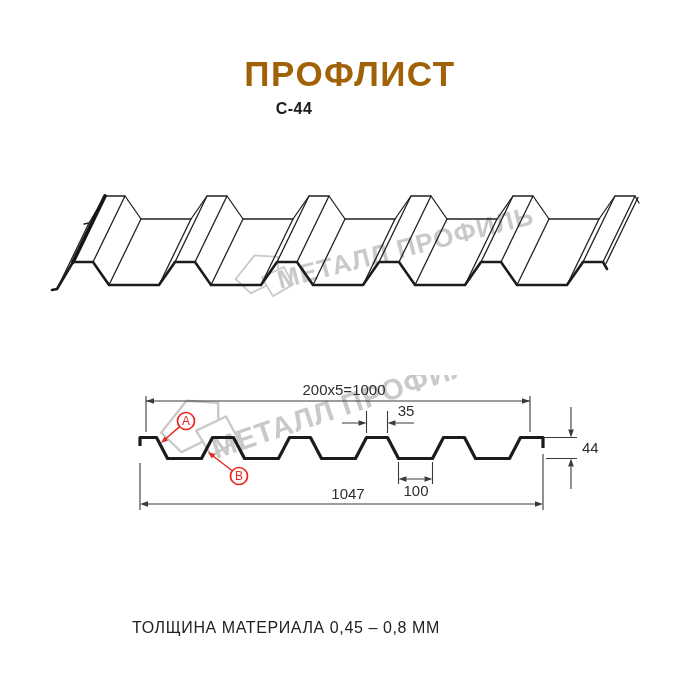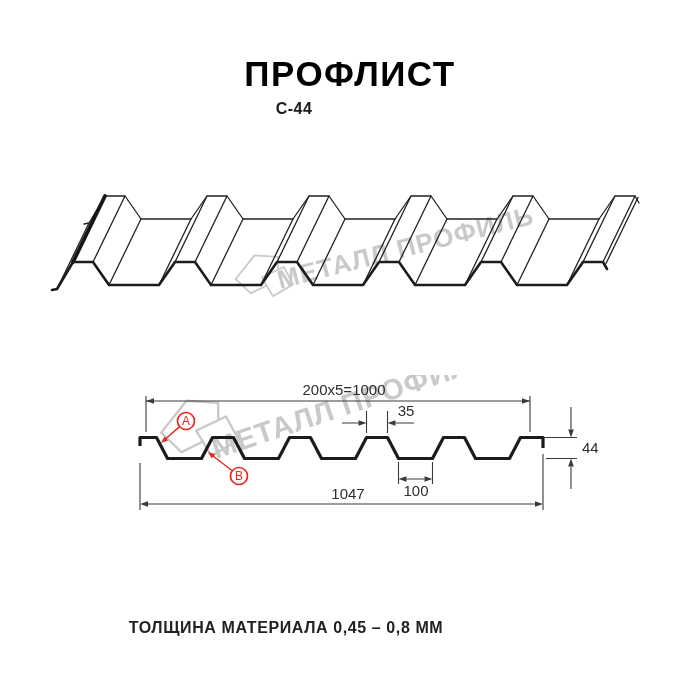--- a/index.html
+++ b/index.html
@@ -1,25 +1,25 @@
 <!DOCTYPE html>
 <html><head>
 <meta charset="utf-8">
 <style>
   html,body{margin:0;padding:0;background:#fff;}
   body{width:700px;height:700px;position:relative;overflow:hidden;
        font-family:"Liberation Sans","DejaVu Sans",sans-serif;}
   .page-title{position:absolute;top:56px;left:0;width:700px;text-align:center;
-      font-size:35px;line-height:36px;font-weight:800;letter-spacing:1.5px;color:#000000;}
+      font-size:35px;line-height:36px;font-weight:800;letter-spacing:1.5px;color:#a16207;}
   .profile-code{position:absolute;top:100px;left:0;width:588px;text-align:center;
       font-size:16px;line-height:18px;font-weight:700;letter-spacing:0.5px;color:#1b1b1b;}
   .svg-3d{position:absolute;left:50px;top:167px;}
   .svg-section{position:absolute;left:80px;top:375px;}
   .thickness-note{position:absolute;top:618px;left:0;width:572px;text-align:center;
-      font-size:16px;line-height:20px;font-weight:700;letter-spacing:0.6px;color:#222;}
+      font-size:16px;line-height:20px;font-weight:400;letter-spacing:0.6px;color:#222;}
   .wm-text{font-weight:700;fill:#c9c9c9;letter-spacing:1px;}
   .draw{stroke:#222;fill:none;stroke-linejoin:round;stroke-linecap:round;}
   .thin{stroke-width:1.3;}
   .front{stroke-width:2.6;stroke:#1c1c1c;}
   .edge{stroke-width:3.8;stroke:#161616;}
   .dim{stroke:#3a3a3a;stroke-width:1.1;fill:none;}
   .dim-arrow{fill:#3a3a3a;stroke:none;}
   .dim-text{fill:#2e2e2e;font-size:15px;font-weight:400;}
   .profile{stroke:#1b1b1b;stroke-width:3.2;fill:none;stroke-linejoin:round;stroke-linecap:butt;}
   .red-line{stroke:#e8251f;stroke-width:1.4;fill:none;}

